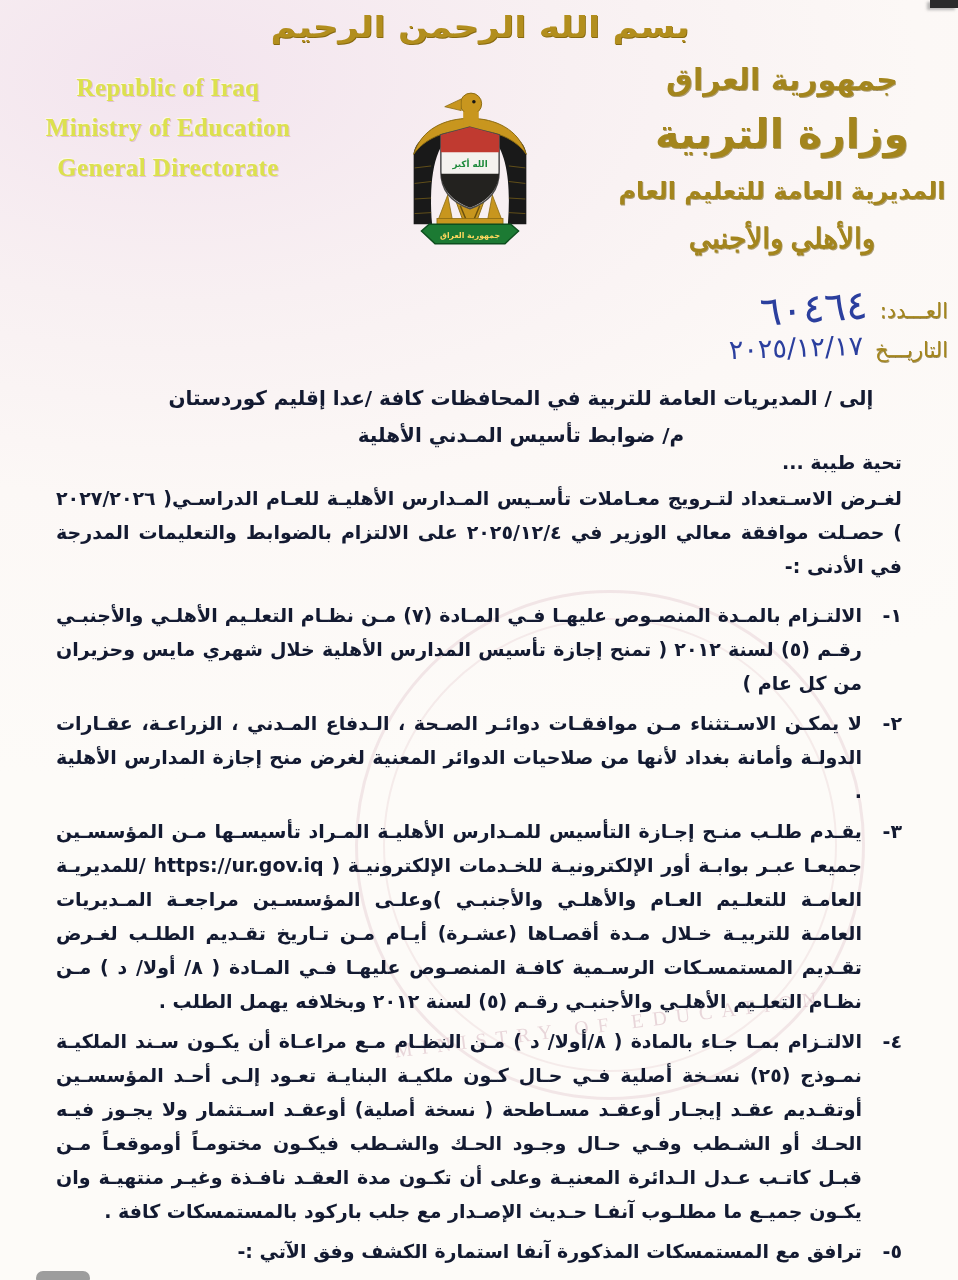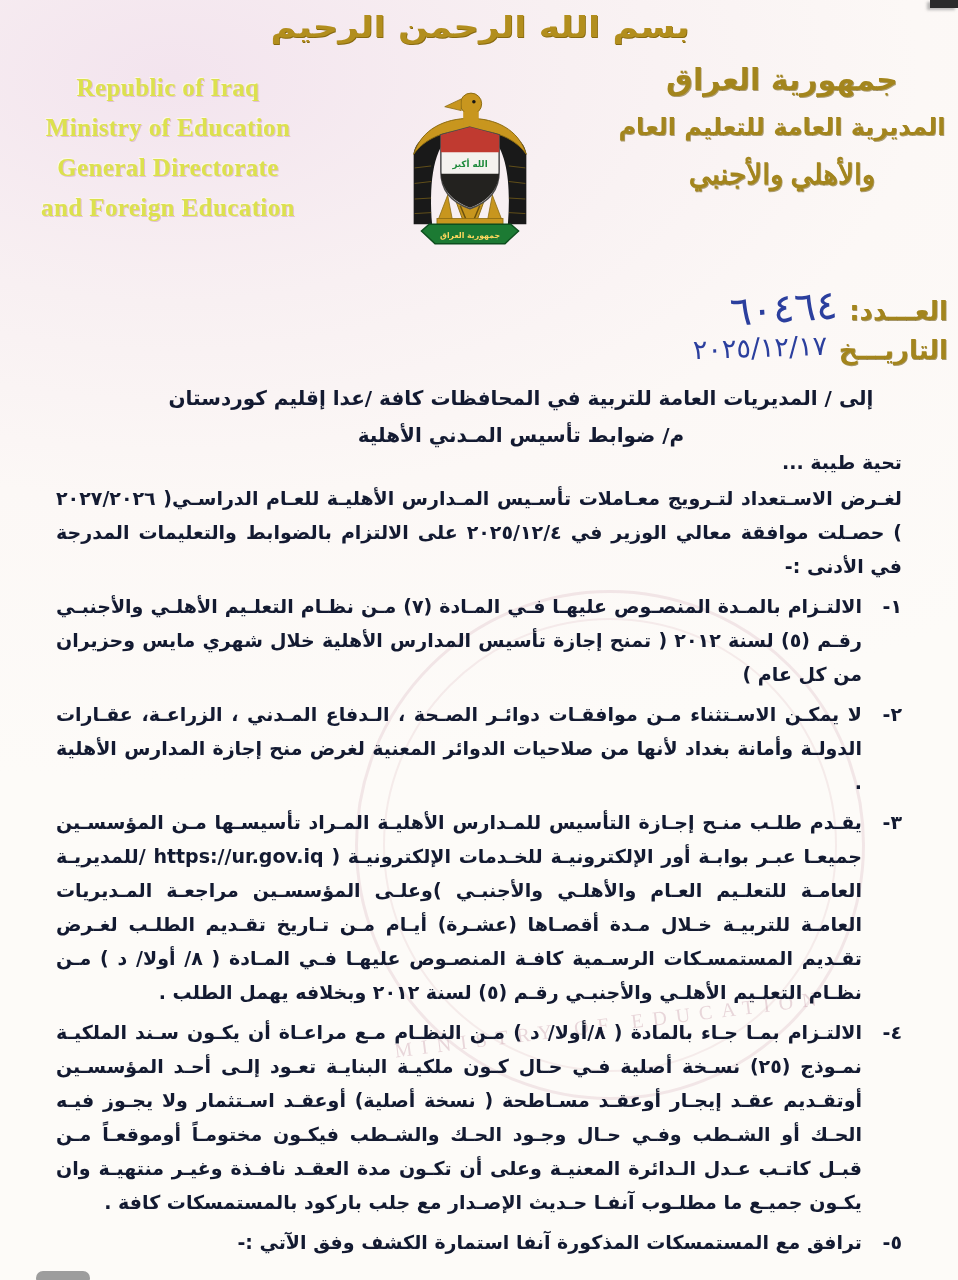--- a/index.html
+++ b/index.html
@@ -52,21 +52,21 @@
   .ar-l3 { font-size:24px; line-height:50px; white-space:nowrap; }
   .ar-l4 { font-size:28px; line-height:46px;font-family:Liberation Serif, serif; }
 
   .hw-row {
     position:absolute; left:616px; width:332px;
     direction:rtl; display:flex; align-items:center; gap:12px;
   }
   .ref-row  { top:288px; }
   .date-row { top:334px; }
   .hw-label {
-    font-weight:bold; font-size:26px; color:#a3851d;
+    font-weight:normal; font-size:21px; color:#a3851d;
     text-shadow:.6px .6px 0 rgba(110,86,14,.6);
     white-space:nowrap;
   }
   .hw-value { color:#2b3f9e; white-space:nowrap; }
   .ref-value  { font-size:40px; letter-spacing:7px; transform:rotate(-4deg) translateY(-3px); }
   .date-value { font-size:27px; letter-spacing:2px; transform:rotate(-2deg) translateY(-2px); }
 
   
   .emblem { position:absolute; left:402px; top:82px; width:136px; height:166px; }
   .emblem svg { width:100%; height:100%; }
@@ -84,21 +84,21 @@
   }
 
   
   .letter {
     position:absolute; left:56px; right:56px; top:386px;
     direction:rtl; color:#131a31; font-weight:bold; font-size:19px;
   }
   .to-line  { text-align:center; transform:translateX(42px); font-size:20px; }
   .subject  { text-align:center; transform:translateX(42px); font-size:20px; margin-top:13px; }
   .greeting { text-align:right; margin-top:4px; }
-  .intro    { margin:8px 0 6px; text-align:justify; line-height:34px; }
+  .intro    { margin:8px 0 15px; text-align:justify; line-height:34px; }
 
   .item { display:flex; margin-top:6px; line-height:34px; }
   .item .num { flex:0 0 40px; }
   .item .txt { flex:1; text-align:justify; }
 </style>
 </head>
 <body>
 
 <div class="page">
 
@@ -109,21 +109,20 @@
     <div class="wm-ring2"></div>
     <div class="wm-text">MINISTRY OF EDUCATION</div>
   </div>
 
   <div class="bismillah">بسم الله الرحمن الرحيم</div>
 
   <div class="english-block">
     <div class="en-line">Republic of Iraq</div>
     <div class="en-line">Ministry of Education</div>
     <div class="en-line">General Directorate</div>
-    <div class="en-line">and Foreign Education</div>
   </div>
 
   <div class="emblem">
     <svg viewBox="0 0 140 170" xmlns="http://www.w3.org/2000/svg">
 
       <path d="M44 48 C24 52 13 62 12 74 L12 146 L31 146 C28 108 31 72 48 56 Z" fill="#191919"></path>
       <path d="M96 48 C116 52 127 62 128 74 L128 146 L109 146 C112 108 109 72 92 56 Z" fill="#191919"></path>
       <g stroke="#8a6d1a" stroke-width="1" opacity=".65">
         <path d="M13 88 L30 86"></path>
           <path d="M13 104 L30 102"></path>
@@ -153,20 +152,21 @@
       <path d="M40 94 L100 94 C99 111 87 123 70 129 C53 123 41 111 40 94 Z" fill="#23221f"></path>
 
       <rect x="36" y="140" width="68" height="6" fill="#c8961e" stroke="#8a6a12" stroke-width=".8"></rect>
       <path d="M28 146 L112 146 L120 153 L106 166 L34 166 L20 153 Z" fill="#1c7a33" stroke="#0d4e1e" stroke-width="1.5"></path>
       <text x="70" y="160" text-anchor="middle" font-size="8" font-weight="bold" fill="#ffd75e" font-family="DejaVu Sans, sans-serif">جمهورية العراق</text>
     </svg>
   </div>
 
   <div class="arabic-block">
     <div class="ar-l1">جمهورية العراق</div>
+    <div class="ar-l2">وزارة التربية</div>
     <div class="ar-l3">المديرية العامة للتعليم العام</div>
     <div class="ar-l4">والأهلي والأجنبي</div>
   </div>
 
   <div class="hw-row ref-row">
     <span class="hw-label">العـــدد:</span>
     <span class="hw-value ref-value">٦٠٤٦٤</span>
   </div>
   <div class="hw-row date-row">
     <span class="hw-label">التاريـــخ</span>

